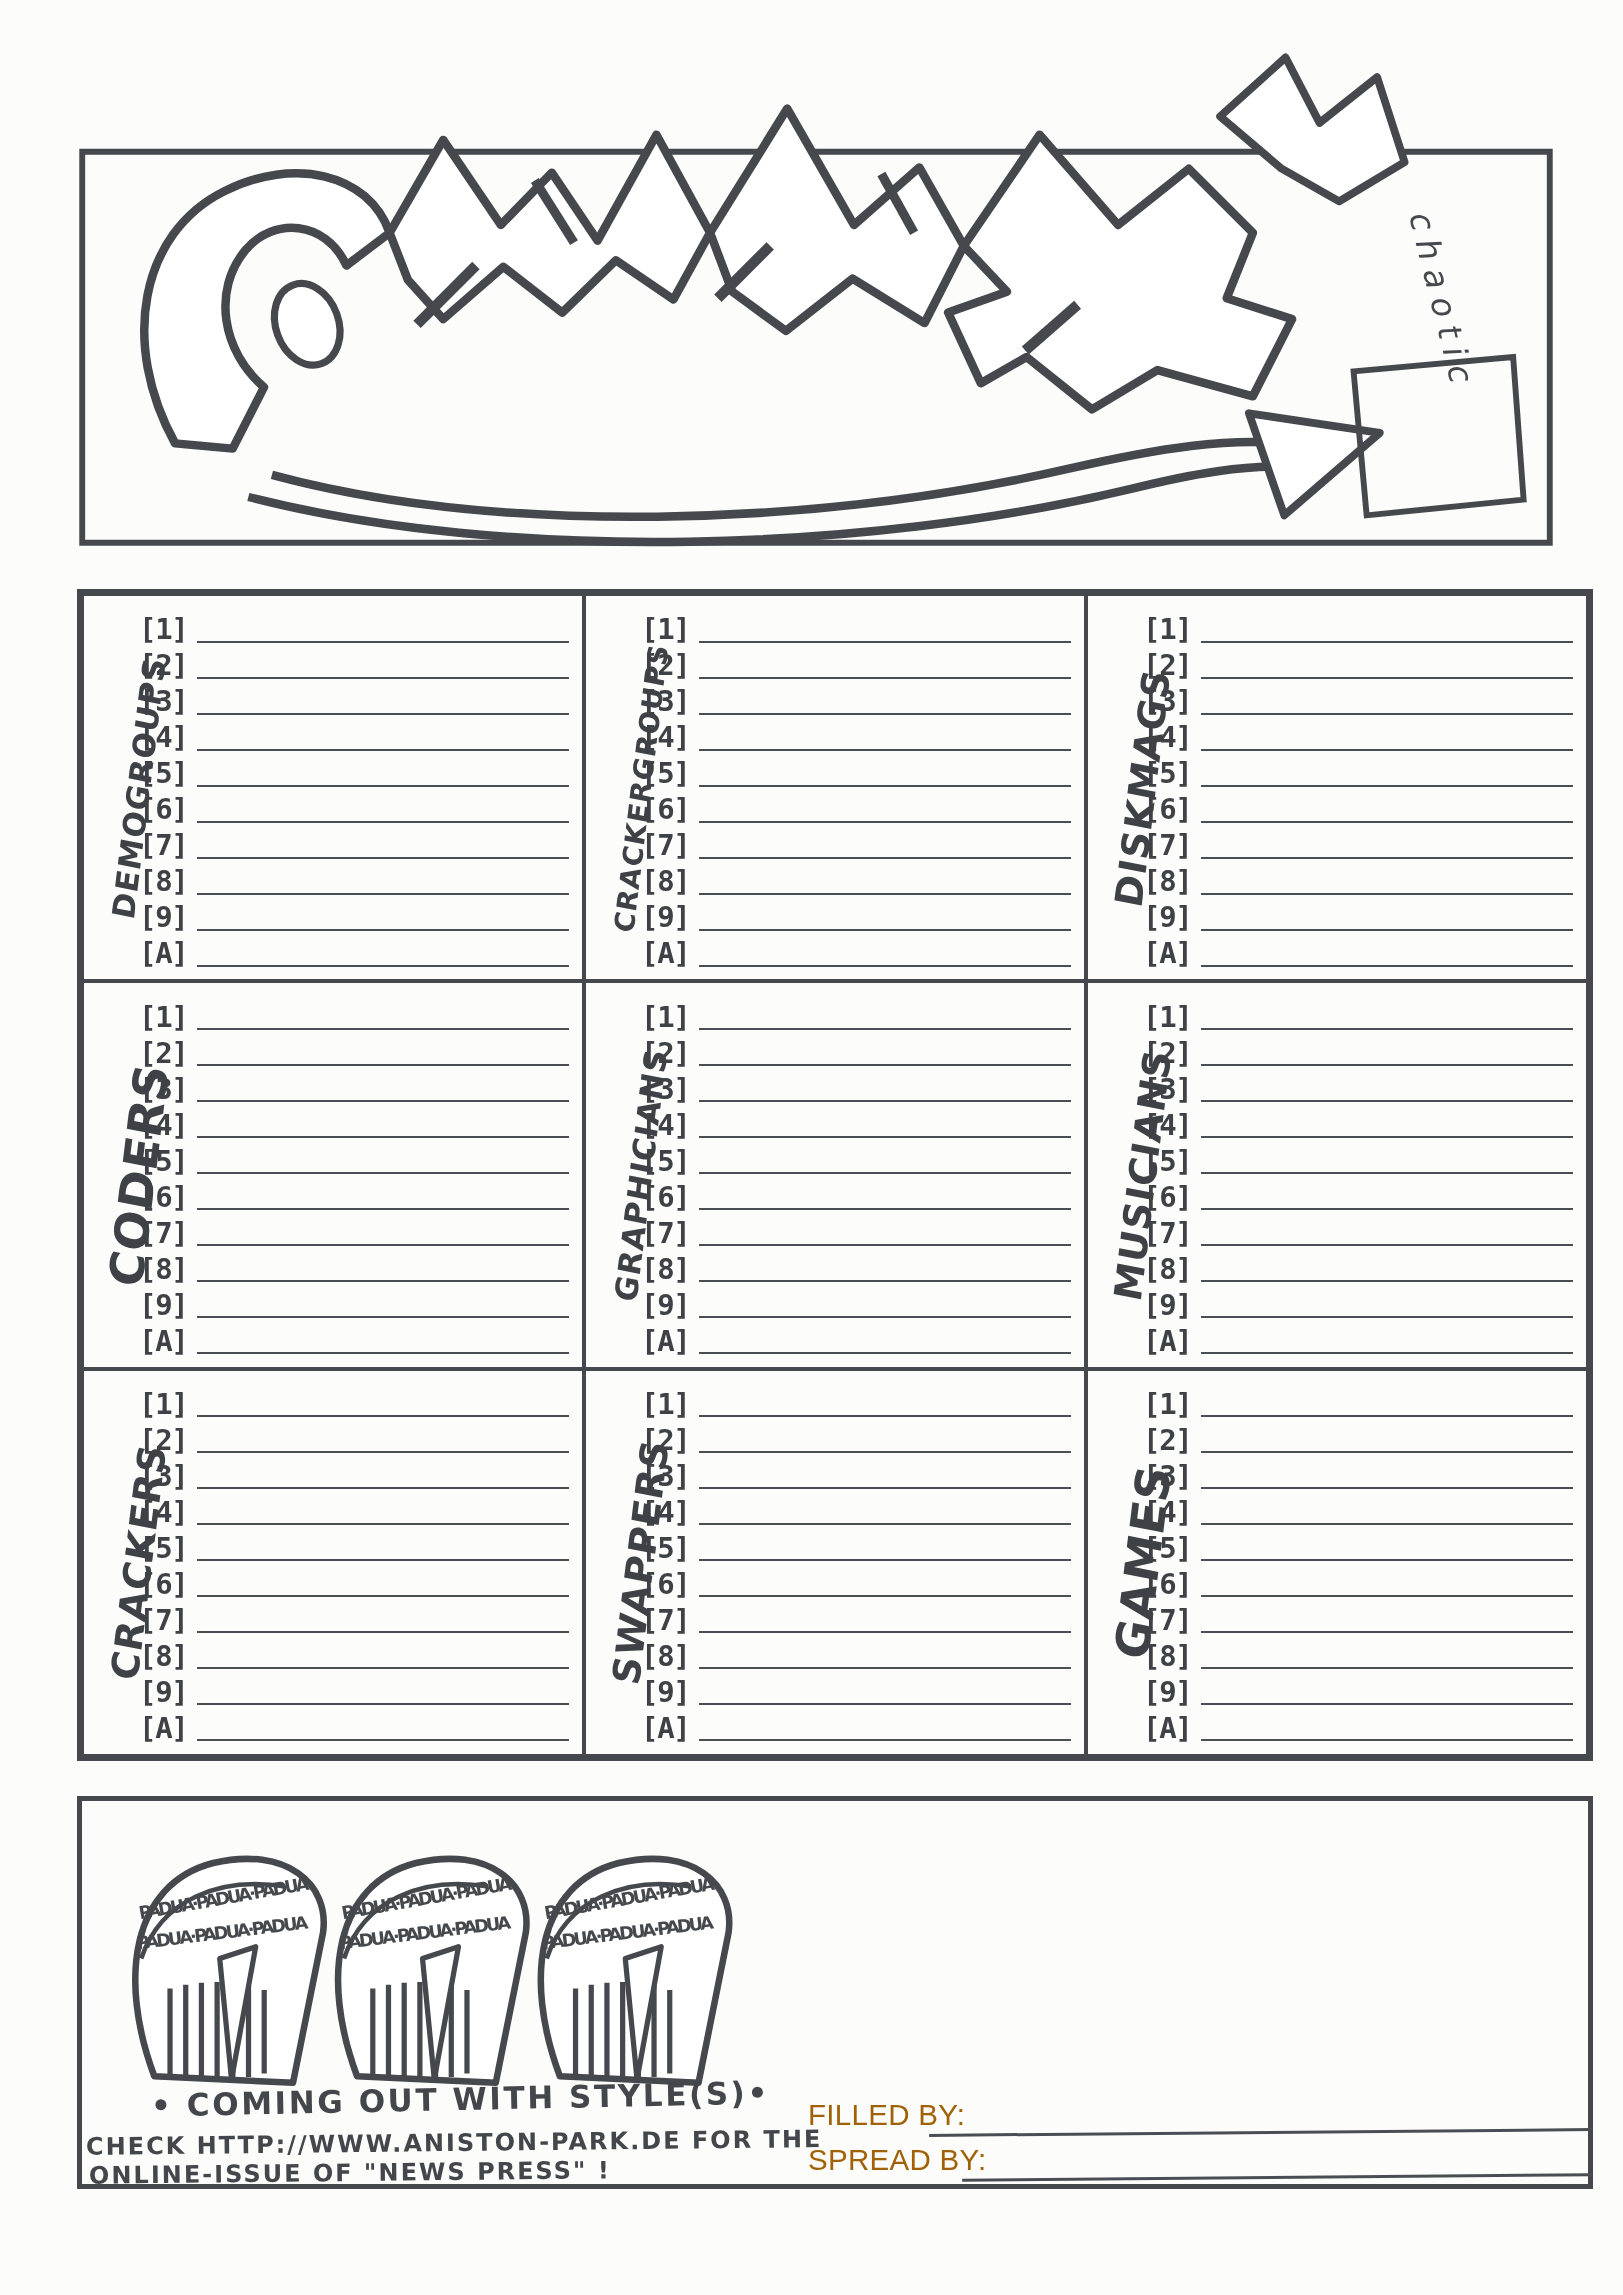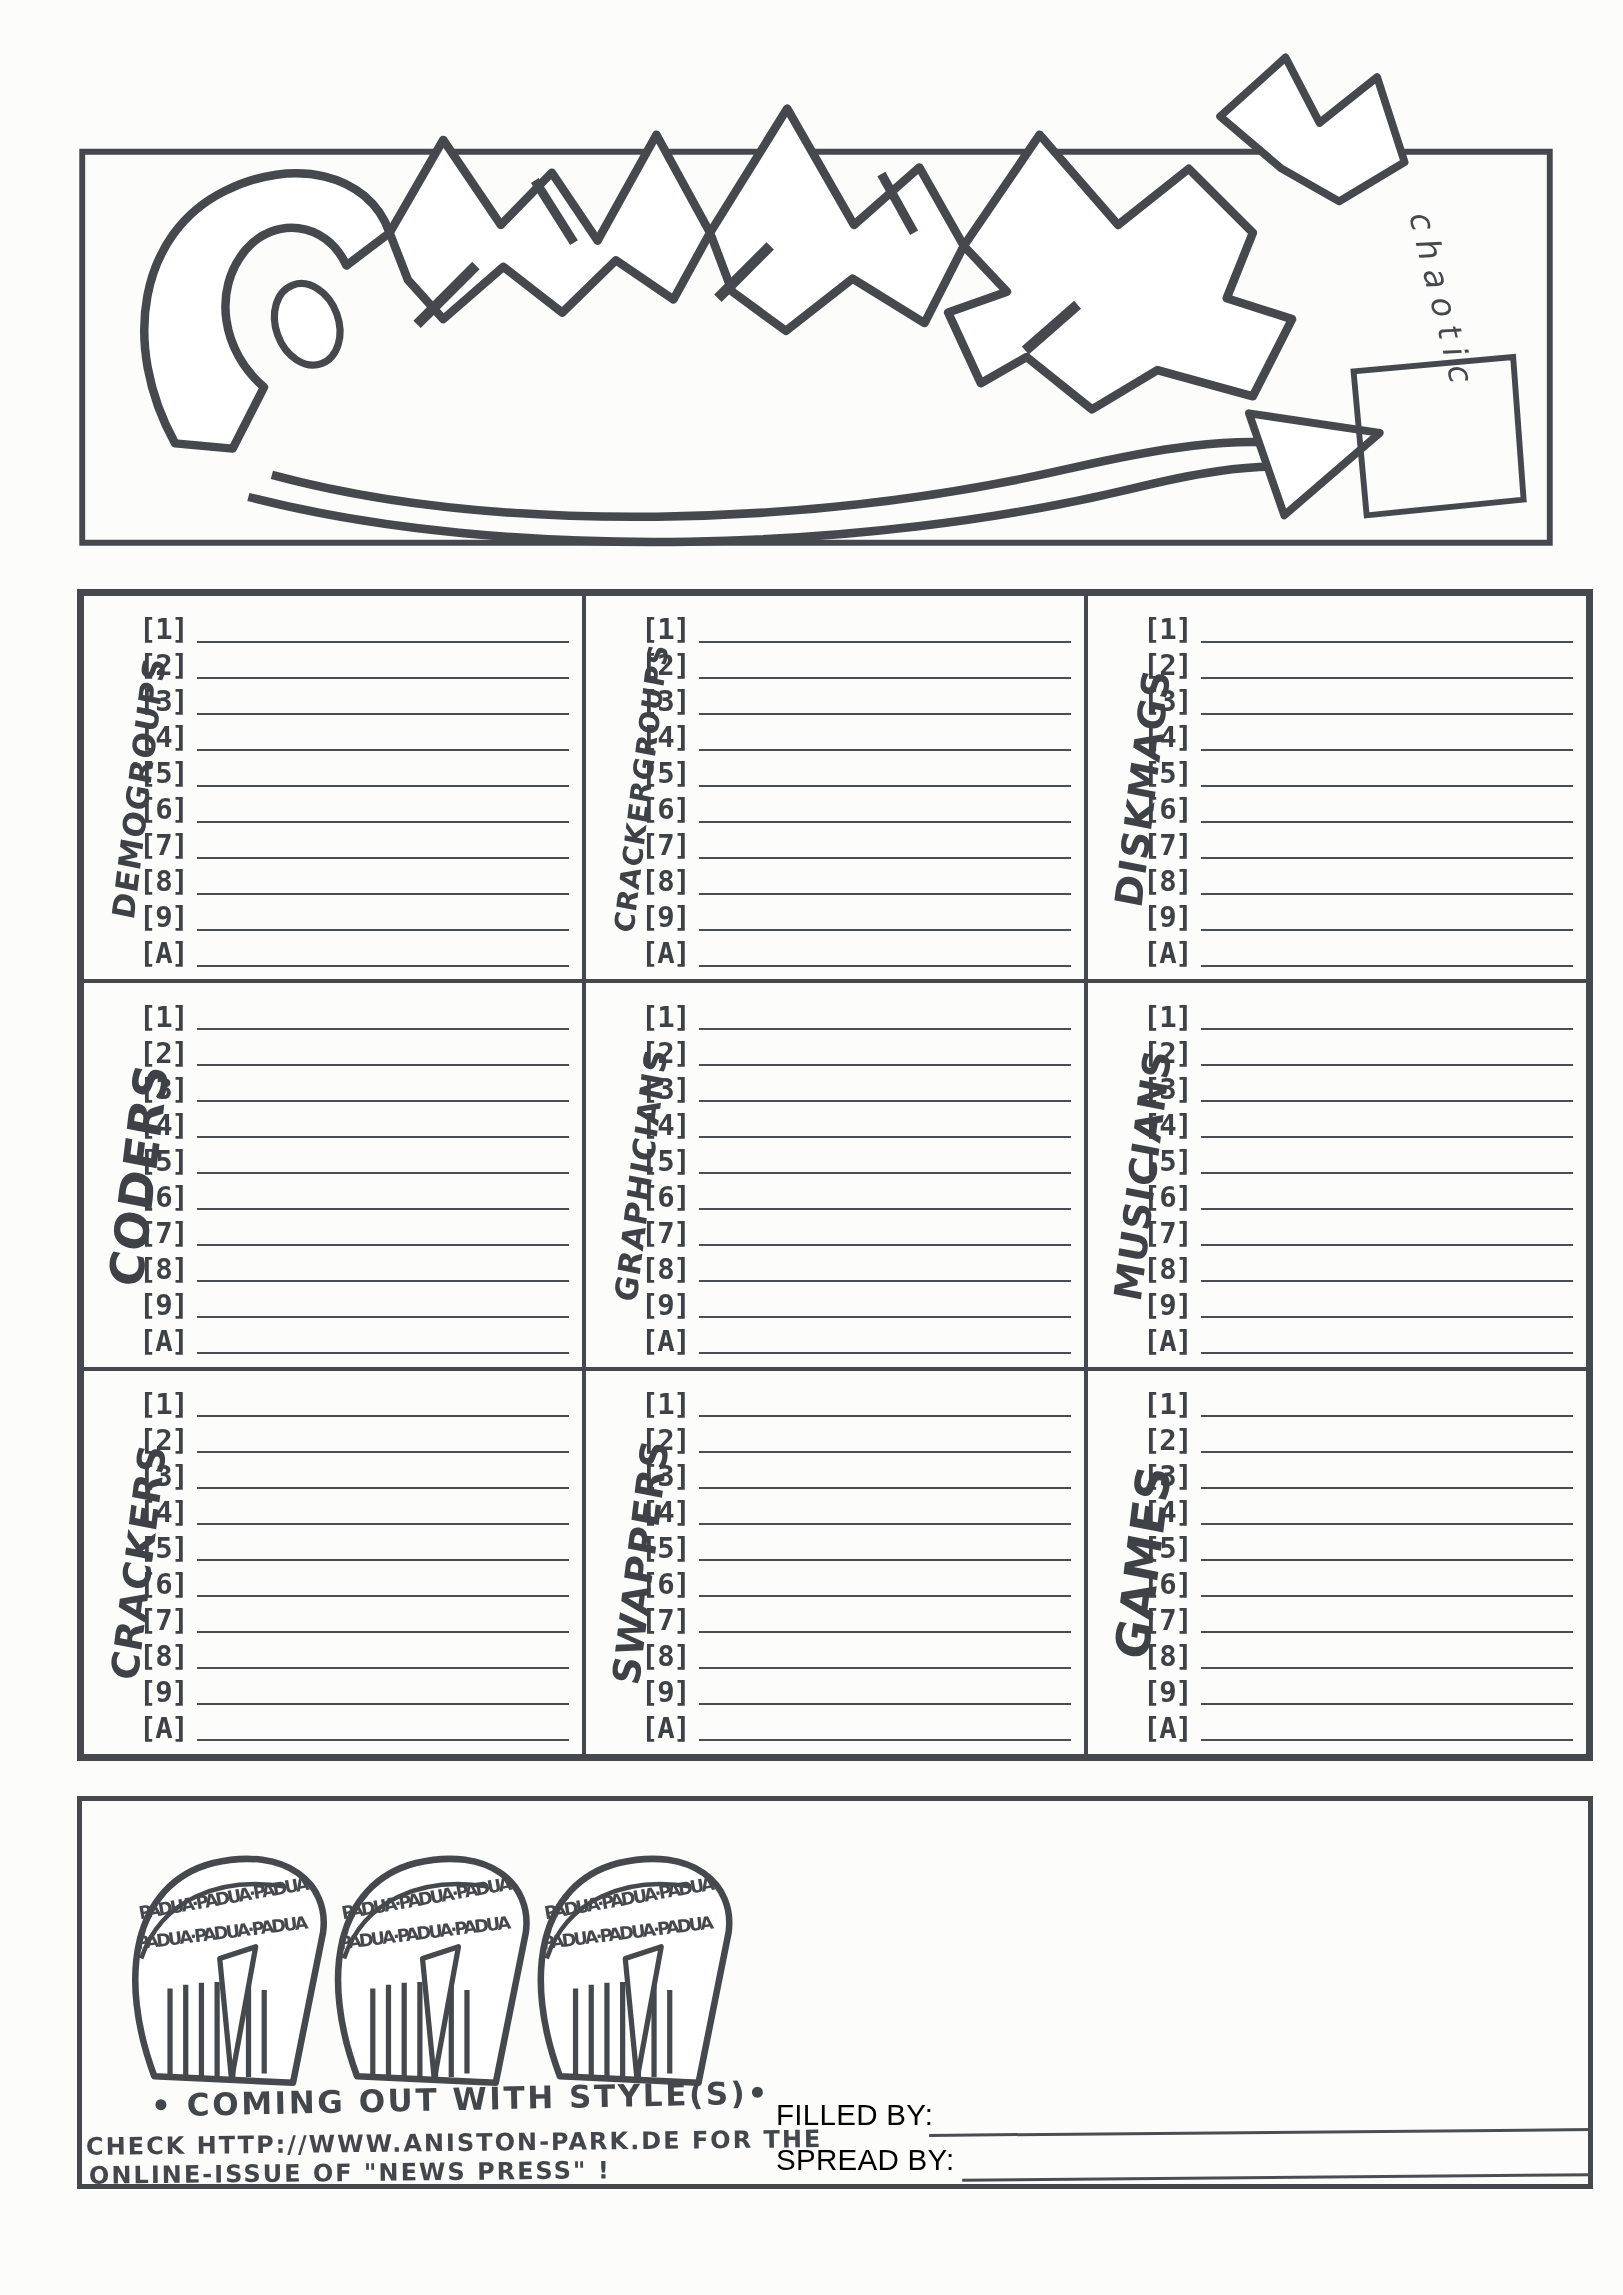--- a/index.html
+++ b/index.html
@@ -50,21 +50,21 @@
     position:absolute;left:151px;top:2081px;transform:rotate(-1.2deg);
     font-family:"DejaVu Sans",sans-serif;font-weight:700;font-size:31px;letter-spacing:2.6px;
     color:#43474b;white-space:nowrap;
   }
   .check-line1,.check-line2{
     position:absolute;font-family:"DejaVu Sans",sans-serif;font-weight:700;
     color:#43474b;letter-spacing:2px;white-space:nowrap;transform:rotate(-0.6deg);
   }
   .check-line1{left:86px;top:2129px;font-size:24px;}
   .check-line2{left:89px;top:2159px;font-size:24px;}
-  .fill-row-label{position:absolute;font-size:29.5px;color:#000000;letter-spacing:0.3px;}
+  .fill-row-label{position:absolute;font-size:29.5px;color:#a16207;letter-spacing:0.3px;margin-left:32px;}
   .filled-by-label{left:776px;top:2098px;}
   .spread-by-label{left:776px;top:2143px;}
   .write-line{position:absolute;border-bottom:3.3px solid #4a4e52;}
   .filled-by-line{left:929px;right:31px;top:2102px;height:29px;transform:rotate(-0.5deg);}
   .spread-by-line{left:962px;right:31px;top:2147px;height:29px;transform:rotate(-0.5deg);}
 </style>
 </head>
 <body>
 
 <div class="page">

